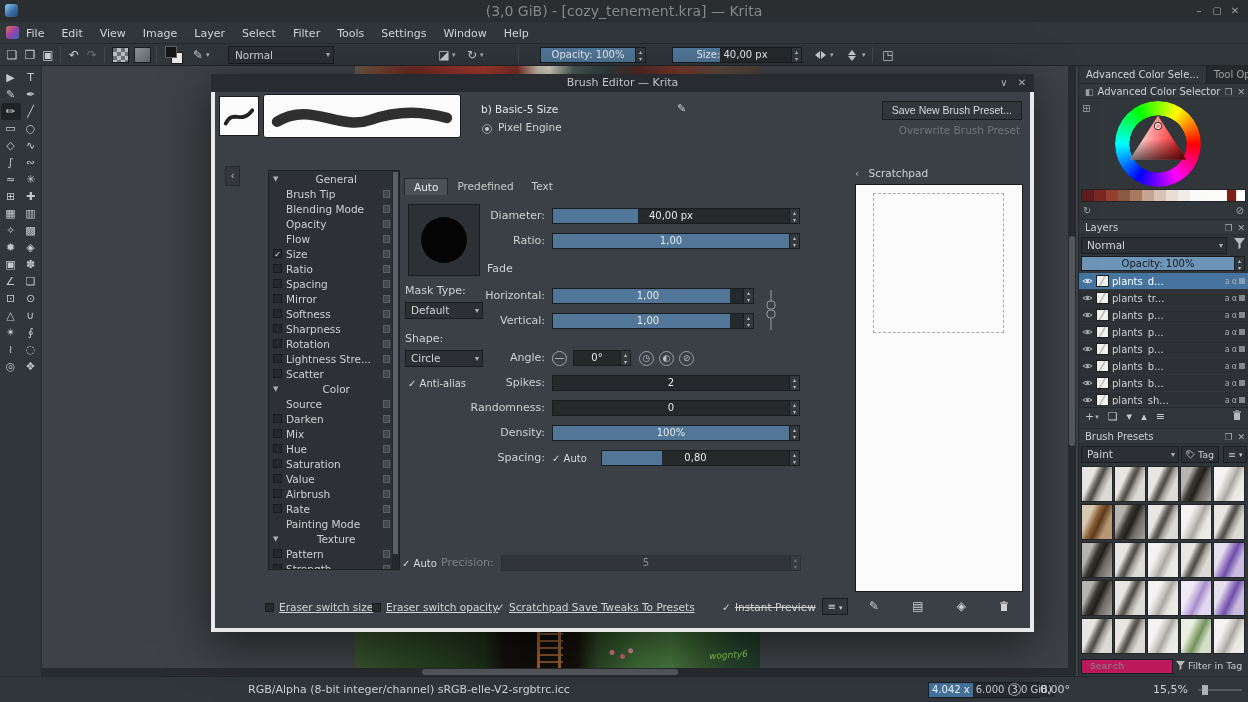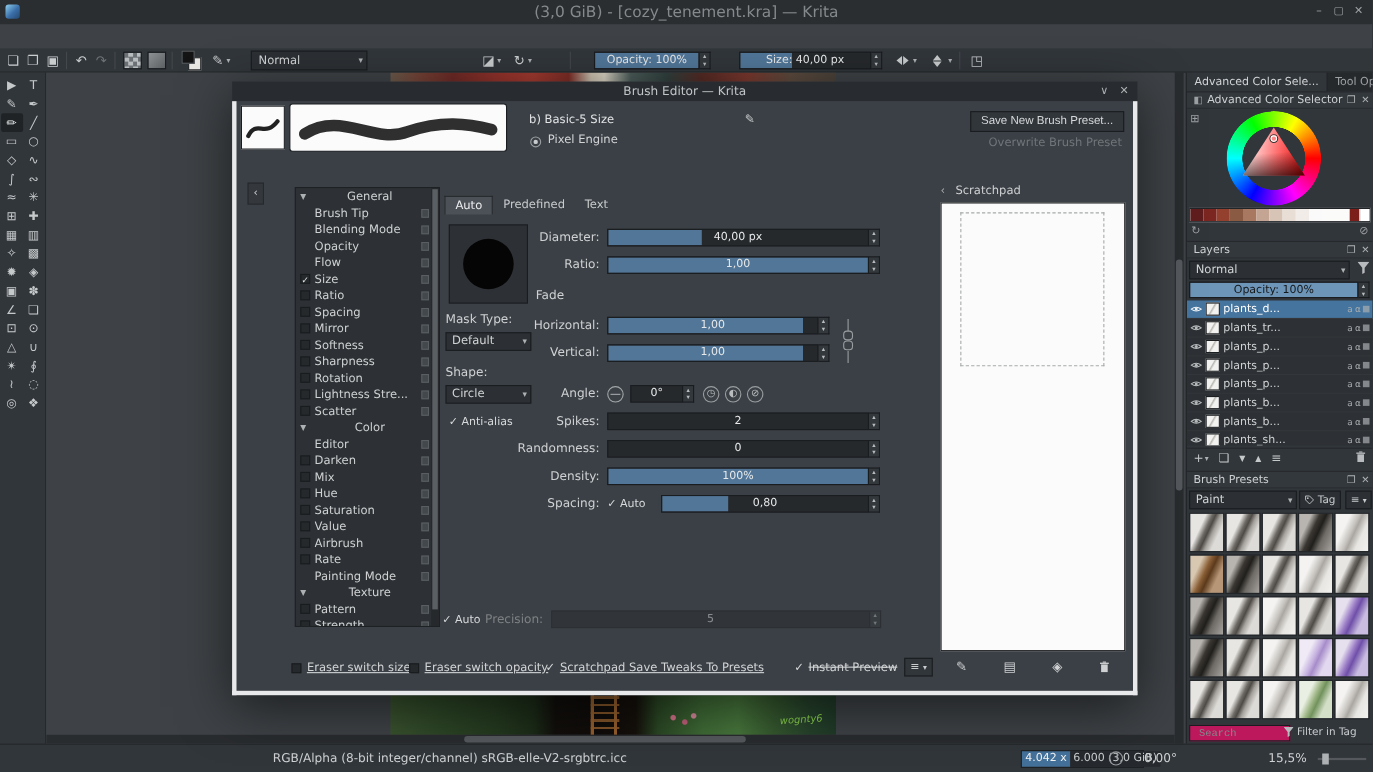--- a/index.html
+++ b/index.html
@@ -134,21 +134,21 @@
   .t-v { background:linear-gradient(115deg,#efeaf6 0 30%,#c3aede 48%,#a68cc9 56%,#e2d8ef 75%); }
   .t-n { background:linear-gradient(115deg,#e9efe2 0 30%,#9db585 46%,#71925c 56%,#d3dfc7 75%); }
   .t-b { background:linear-gradient(115deg,#d9c8b2 0 26%,#8a5f36 44%,#5c3a1c 56%,#b69676 75%); }
   #preset-grid { position:absolute; left:2px; top:400px; width:166px; height:190px; display:grid;
                  grid-template-columns:repeat(5, 32px); grid-auto-rows:37px; gap:1px; overflow:hidden; }
 
   .searchrow { position:absolute; left:0; right:0; top:593px; height:16px; }
   .searchinput { position:absolute; left:2px; top:0; width:92px; height:15px; background:#be185d; border:1px solid #1a1d20;
                  color:#c9cccd; font-size:9.5px; padding:0 8px; font-family:Liberation Mono, monospace; }
   .searchinput::placeholder { color:#84888b; }
-  .tagfilter { position:absolute; left:88px; top:1px; display:flex; gap:3px; align-items:center; color:#c9cccd; font-size:9.5px; }
+  .tagfilter { position:absolute; left:97px; top:1px; display:flex; gap:3px; align-items:center; color:#c9cccd; font-size:9.5px; }
 
   .tagbtn, .viewbtn { position:absolute; height:17px; background:#2c3034; border:1px solid #1a1d20; display:flex; align-items:center;
                       gap:3px; padding:0 4px; color:#c9cccd; font-size:9.5px; }
 
   
   .statusbar { position:absolute; left:0; bottom:0; width:100%; height:26px; background:#31363b; border-top:1px solid #232629; font-size:11px; color:#cfd1d2; }
   .sb-profile { position:absolute; left:248px; line-height:25px; }
   .membar { position:absolute; left:928px; top:5px; width:112px; height:16px; display:flex; border:1px solid #1a1d20; font-size:10px; }
   .mem-a { background:#44719a; color:#f0f2f3; padding:0 3px; line-height:14px; white-space:nowrap; }
   .mem-b { flex:1; background:#26292d; color:#c9cccd; padding:0 3px; line-height:14px; white-space:nowrap; }
@@ -228,20 +228,36 @@
 <div id="root">
 
   <div class="titlebar">
     <span class="app-icon"></span>
     <span class="win-title">(3,0 GiB) - [cozy_tenement.kra] — Krita</span>
     <span class="win-btn" style="right:40px">–</span>
     <span class="win-btn" style="right:22px">▢</span>
     <span class="win-btn" style="right:4px">✕</span>
   </div>
 
+  <div class="menubar">
+    <span class="menu-icon"></span>
+    <div id="menubar-items">
+        <span class="menu-item">File</span>
+        <span class="menu-item">Edit</span>
+        <span class="menu-item">View</span>
+        <span class="menu-item">Image</span>
+        <span class="menu-item">Layer</span>
+        <span class="menu-item">Select</span>
+        <span class="menu-item">Filter</span>
+        <span class="menu-item">Tools</span>
+        <span class="menu-item">Settings</span>
+        <span class="menu-item">Window</span>
+        <span class="menu-item">Help</span>
+      </div>
+  </div>
 
   <div class="toolbar">
     <span class="tb" style="left:4px;width:16px">❏</span>
     <span class="tb" style="left:22px;width:16px">❐</span>
     <span class="tb" style="left:40px;width:16px">▣</span>
     <i class="tb-sep" style="left:60px"></i>
     <span class="tb" style="left:66px;width:16px">↶</span>
     <span class="tb dim" style="left:84px;width:16px">↷</span>
     <i class="tb-sep" style="left:104px"></i>
     <span class="tb gradbox" style="left:112px"></span>
@@ -736,21 +752,21 @@
               <span class="opt-box"></span>
               <span class="opt-label">Scatter</span>
               <span class="opt-lock"></span>
             </div>
             <div class="opt-row section">
               <span class="sec-arrow">▼</span>
               <span class="sec-label">Color</span>
             </div>
             <div class="opt-row">
               <span class="opt-spacer"></span>
-              <span class="opt-label">Editor</span>
+              <span class="opt-label">Source</span>
               <span class="opt-lock"></span>
             </div>
             <div class="opt-row">
               <span class="opt-box"></span>
               <span class="opt-label">Darken</span>
               <span class="opt-lock"></span>
             </div>
             <div class="opt-row">
               <span class="opt-box"></span>
               <span class="opt-label">Mix</span>

